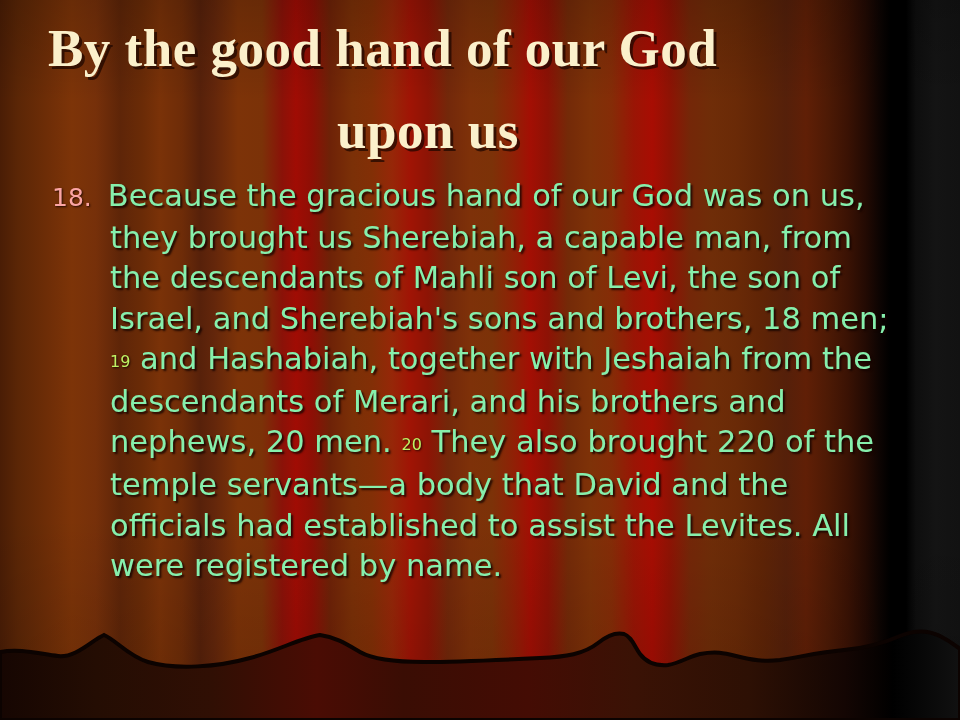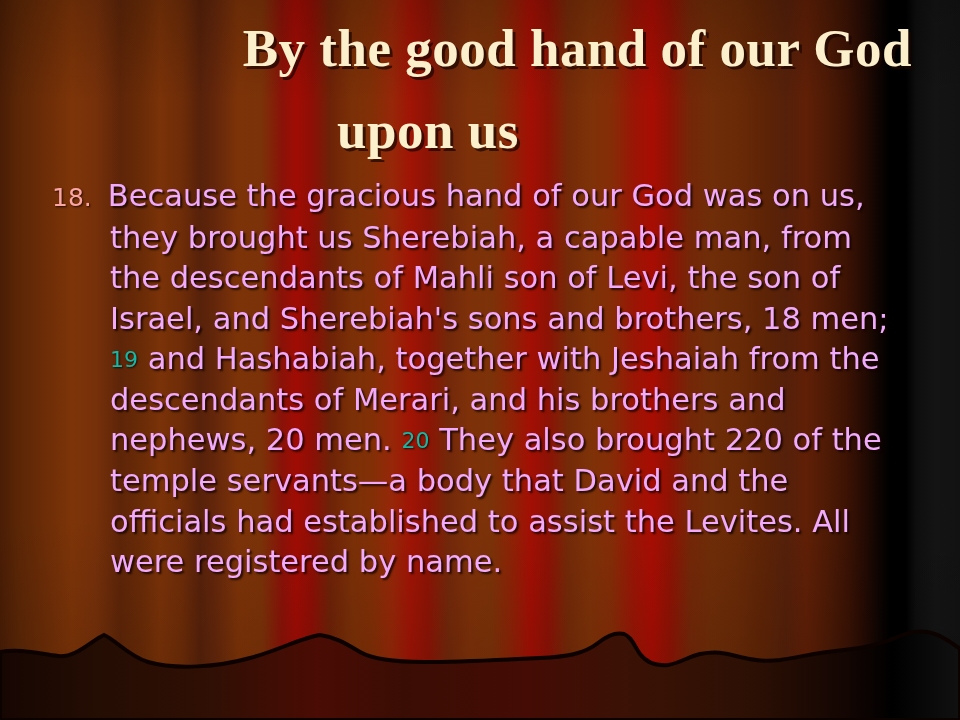--- a/index.html
+++ b/index.html
@@ -98,21 +98,21 @@
     pointer-events: none;
   }
   .hem svg { display: block; width: 960px; height: 110px; }
 
   
   #title {
     position: absolute;
     left: 0;
     top: 14px;
     width: 960px;
-    text-align: right;
+    text-align: left;
     font-family: "Liberation Serif", "DejaVu Serif", serif;
     font-weight: bold;
     font-size: 53px;
     line-height: 1.32;
     color: #fbf0cb;
     letter-spacing: 0.5px;
     text-shadow: 3px 3px 0px rgba(28, 6, 0, 0.72);
     padding: 0 48px;
     box-sizing: border-box;
     white-space: pre-line;
@@ -135,26 +135,26 @@
     padding-left: 58px;
     text-indent: -58px;
   }
   .vnum-lead {
     color: #fca5a5;
     font-size: 25px;
     text-shadow: 1px 1px 2px rgba(20,4,0,0.85);
   }
   .lead-gap { display: inline-block; width: 16px; }
   .vnum {
-    color: #14b8a6;
-    font-size: 22px;
+    color: #bef264;
+    font-size: 16px;
     vertical-align: 2px;
     text-shadow: 1px 1px 2px rgba(20,4,0,0.85);
   }
-  .body-text { color: #f0abfc; }
+  .body-text { color: #86efac; }
 </style>
 </head>
 <body>
 
 <div id="slide">
 
   <div class="curtain-base"></div>
   <div class="curtain-shade"></div>
 
   <div class="hem">

